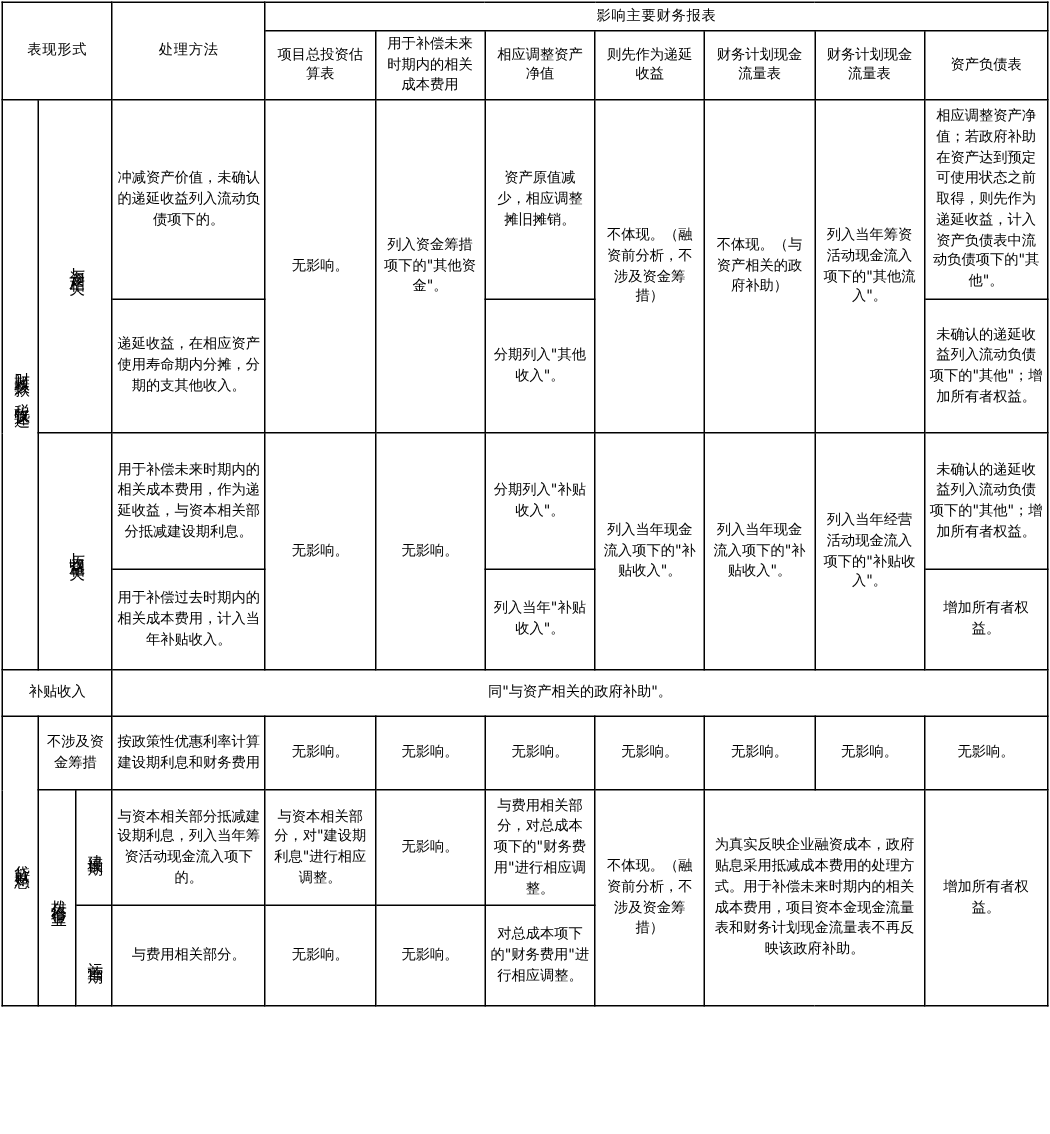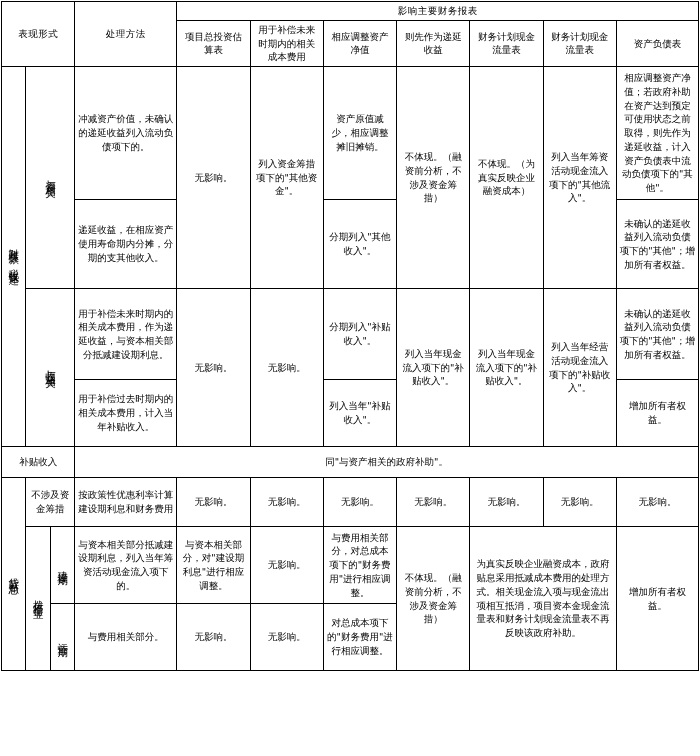--- a/index.html
+++ b/index.html
@@ -103,21 +103,21 @@
           <span class="vert">财政拨款、税收返还</span>
         </td>
         <td class="vcell" colspan="2" rowspan="2">
           <span class="vert">与资产相关</span>
         </td>
         <td style="height:128px">冲减资产价值，未确认的递延收益列入流动负债项下的。</td>
         <td rowspan="2">无影响。</td>
         <td rowspan="2">列入资金筹措项下的"其他资金"。</td>
         <td>资产原值减少，相应调整摊旧摊销。</td>
         <td rowspan="2">不体现。（融资前分析，不涉及资金筹措）</td>
-        <td rowspan="2">不体现。（为真实反映企业融资成本）</td>
+        <td rowspan="2">不体现。（与资产相关的政府补助）</td>
         <td rowspan="2">列入当年筹资活动现金流入项下的"其他流入"。</td>
         <td>相应调整资产净值；若政府补助在资产达到预定可使用状态之前取得，则先作为递延收益，计入资产负债表中流动负债项下的"其他"。</td>
       </tr>
 
       <tr>
         <td style="height:84px">递延收益，在相应资产使用寿命期内分摊，分期的支其他收入。</td>
         <td>分期列入"其他收入"。</td>
         <td>未确认的递延收益列入流动负债项下的"其他"；增加所有者权益。</td>
       </tr>
 
@@ -165,21 +165,21 @@
           <span class="vert">拨付给企业</span>
         </td>
         <td class="vcell">
           <span class="vert">建设期</span>
         </td>
         <td style="height:72px">与资本相关部分抵减建设期利息，列入当年筹资活动现金流入项下的。</td>
         <td>与资本相关部分，对"建设期利息"进行相应调整。</td>
         <td>无影响。</td>
         <td>与费用相关部分，对总成本项下的"财务费用"进行相应调整。</td>
         <td rowspan="2">不体现。（融资前分析，不涉及资金筹措）</td>
-        <td colspan="2" rowspan="2">为真实反映企业融资成本，政府贴息采用抵减成本费用的处理方式。相关现金流入项与现金流出项相互抵消，项目资本金现金流量表和财务计划现金流量表不再反映该政府补助。</td>
+        <td colspan="2" rowspan="2">为真实反映企业融资成本，政府贴息采用抵减成本费用的处理方式。用于补偿未来时期内的相关成本费用，项目资本金现金流量表和财务计划现金流量表不再反映该政府补助。</td>
         <td rowspan="2">增加所有者权益。</td>
       </tr>
 
       <tr>
         <td class="vcell">
           <span class="vert">运营期</span>
         </td>
         <td style="height:62px">与费用相关部分。</td>
         <td>无影响。</td>
         <td>无影响。</td>

